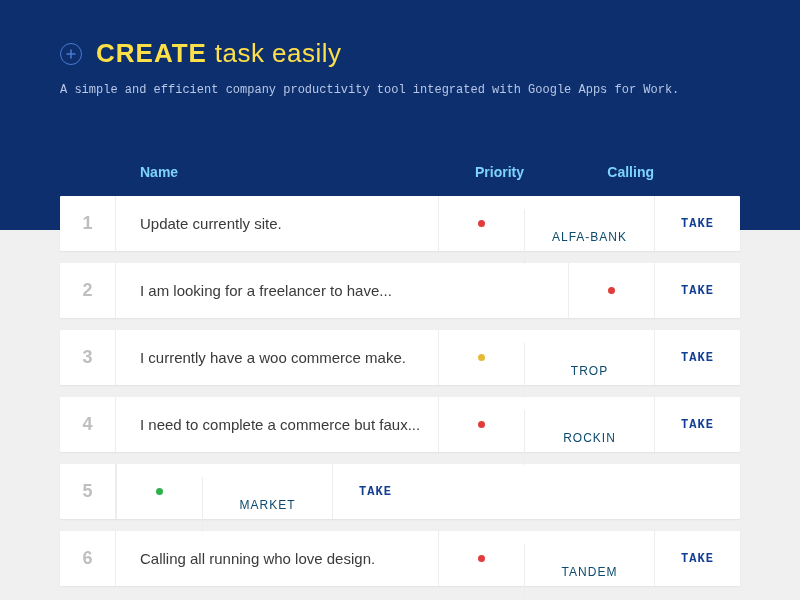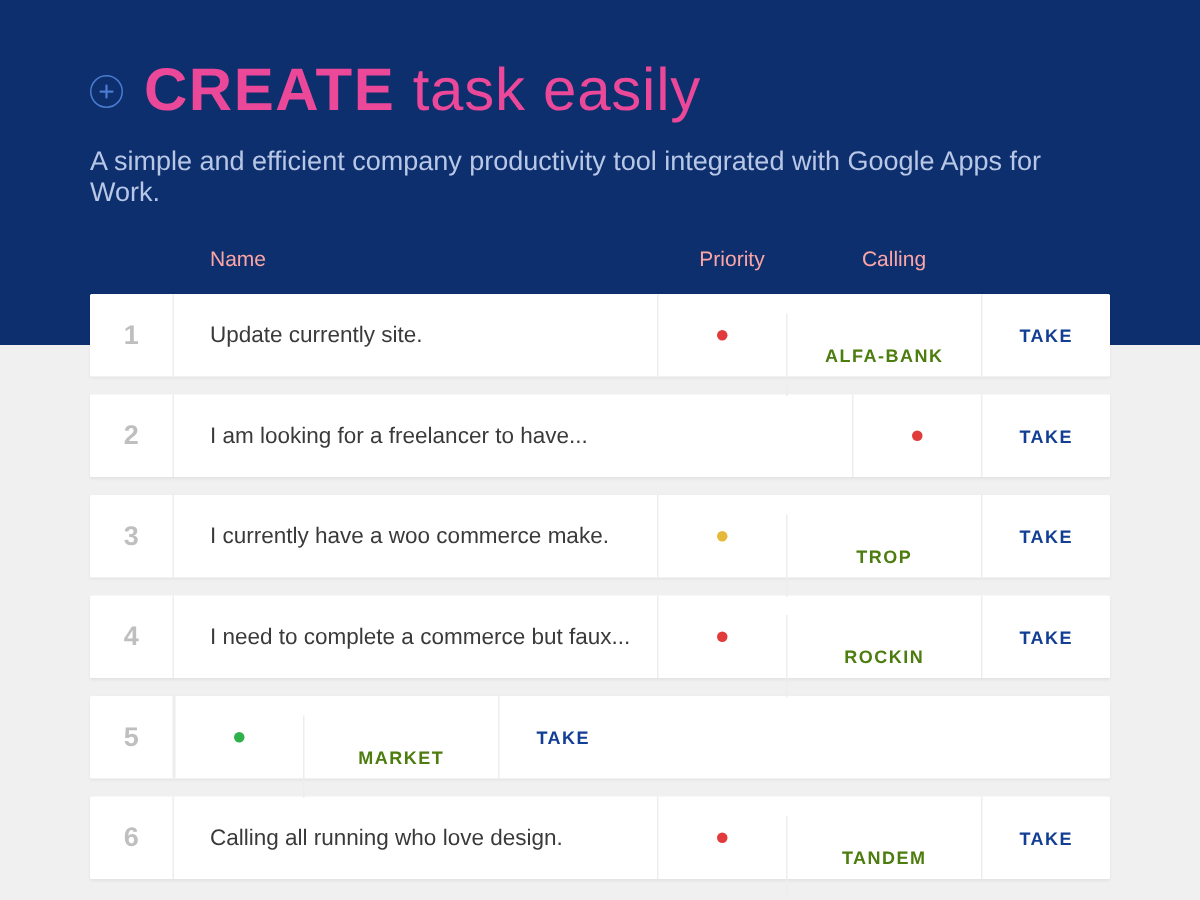--- a/index.html
+++ b/index.html
@@ -28,51 +28,53 @@
     border-radius: 50%;
     display: flex;
     align-items: center;
     justify-content: center;
     color: #4a7bd0;
     font-size: 14px;
     line-height: 1;
     flex-shrink: 0;
   }
   .hero h1 {
-    color: #ec4899;
+    color: #fde047;
     font-weight: 300;
-    font-size: 40px;
+    font-size: 26px;
     letter-spacing: 0.5px;
   }
   .hero h1 .bold { font-weight: 800; letter-spacing: 1px; }
   .hero-sub {
     margin-top: 14px;
     color: #b8c7e6;
-    font-size: 18px;
+    font-size: 12px;
     font-weight: 400;
     padding-left: 0;
+    font-family: Liberation Mono, monospace;
   }
   .table-wrap {
     position: absolute;
     top: 164px;
     left: 60px;
     right: 60px;
   }
   .thead {
     display: flex;
     padding: 0 0 16px 0;
-    color: #fca5a5;
+    color: #7dd3fc;
     font-size: 14px;
+    font-weight: bold;
   }
   .col-num { width: 56px; flex-shrink: 0; }
   .col-name { flex: 1; padding-left: 24px; }
   .col-priority { width: 86px; flex-shrink: 0; text-align: center; }
   .col-client { width: 130px; flex-shrink: 0; text-align: center; }
   .col-take { width: 86px; flex-shrink: 0; }
-  .thead .col-priority, .thead .col-client { text-align: center; padding-left: 14px; }
+  .thead .col-priority, .thead .col-client { text-align: right; padding-left: 14px; }
   .thead .col-name { padding-left: 24px; }
 
   .row {
     background: #ffffff;
     display: flex;
     align-items: center;
     height: 55px;
     margin-bottom: 12px;
     box-shadow: 0 1px 2px rgba(0,0,0,0.06);
     border-radius: 1px;
@@ -100,43 +102,44 @@
     align-items: center;
     justify-content: center;
   }
   .dot {
     width: 7px;
     height: 7px;
     border-radius: 50%;
     display: inline-block;
   }
   .row .col-client {
-    color: #4d7c0f;
+    color: #0c4a6e;
     font-size: 12px;
-    font-weight: 700;
+    font-weight: 400;
     letter-spacing: 1px;
     border-left: 1px solid #ededed;
     height: 100%;
     display: flex;
     align-items: center;
     justify-content: center;
     text-transform: uppercase;
     margin-top: 26px;
   }
   .row .col-take {
     color: #123e94;
     font-size: 12px;
     font-weight: 800;
     letter-spacing: 1px;
     border-left: 1px solid #ededed;
     height: 100%;
     display: flex;
     align-items: center;
     justify-content: center;
     cursor: pointer;
+    font-family: Liberation Mono, monospace;
   }
 </style>
 </head>
 <body>
 
 <div class="hero">
   <div class="hero-title">
     <span class="plus-icon">
       <svg width="10" height="10" viewBox="0 0 10 10">
           <path d="M5 1v8M1 5h8" stroke="#4a7bd0" stroke-width="1.5" stroke-linecap="round"></path>

